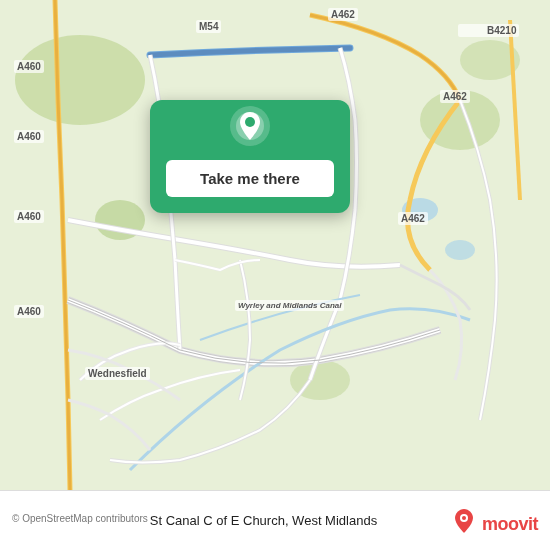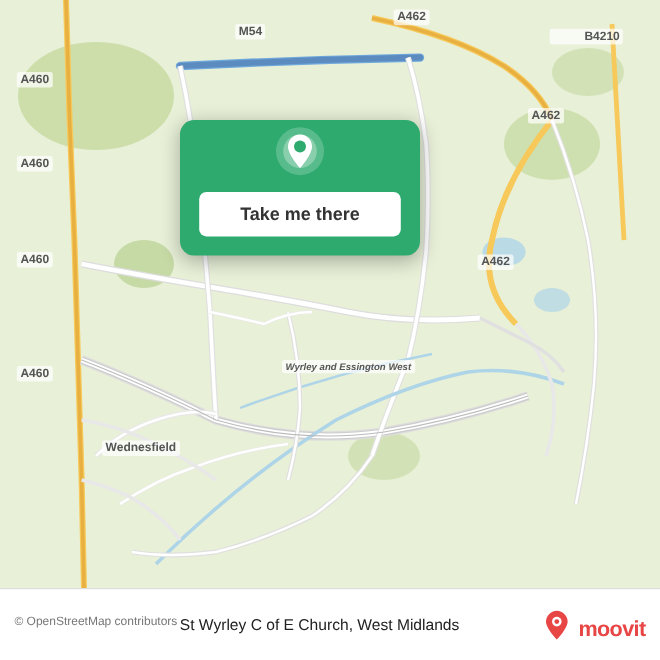--- a/index.html
+++ b/index.html
@@ -210,40 +210,40 @@
   <div class="road-label" style="top:60px; left:14px;">A460</div>
   <div class="road-label" style="top:130px; left:14px;">A460</div>
   <div class="road-label" style="top:210px; left:14px;">A460</div>
   <div class="road-label" style="top:305px; left:14px;">A460</div>
   <div class="road-label" style="top:8px; left:328px;">A462</div>
   <div class="road-label" style="top:90px; left:440px;">A462</div>
   <div class="road-label" style="top:212px; left:398px;">A462</div>
   <div class="road-label" style="top:20px; left:196px;text-align:right;">M54</div>
   <div class="road-label" style="top:24px; left:458px;padding-left:29px;">B4210</div>
   <div class="road-label" style="top:367px; left:85px;">Wednesfield</div>
-  <div class="road-label" style="top:300px; left:235px; font-size:8px; font-style:italic;">Wyrley and Essington West</div>
+  <div class="road-label" style="top:300px; left:235px; font-size:8px; font-style:italic;">Wyrley and Midlands Canal</div>
 
   <div class="location-card">
 
     <svg class="location-pin-icon" viewBox="0 0 44 44" xmlns="http://www.w3.org/2000/svg">
       <circle cx="22" cy="22" r="20" fill="rgba(255,255,255,0.2)"></circle>
       <circle cx="22" cy="22" r="14" fill="rgba(255,255,255,0.3)"></circle>
 
       <path d="M22 8 C16 8 12 13 12 18 C12 25 22 36 22 36 C22 36 32 25 32 18 C32 13 28 8 22 8Z" fill="white"></path>
       <circle cx="22" cy="18" r="5" fill="#2eaa6e"></circle>
     </svg>
 
     <button class="take-me-there-btn">Take me there</button>
   </div>
 </div>
 
 <div id="bottom-bar">
   <div class="bottom-left">
     <span class="attribution-text">© OpenStreetMap contributors</span>
-    <span class="location-name">St Wyrley C of E Church, West Midlands</span>
+    <span class="location-name">St Canal C of E Church, West Midlands</span>
   </div>
 
   <div class="moovit-logo">
     <svg class="moovit-icon" viewBox="0 0 28 28" xmlns="http://www.w3.org/2000/svg">
 
       <path d="M14 2 C9 2 5 6.5 5 11 C5 17 14 26 14 26 C14 26 23 17 23 11 C23 6.5 19 2 14 2Z" fill="#e84545"></path>
       <circle cx="14" cy="11" r="4" fill="white"></circle>
 
       <circle cx="14" cy="11" r="2" fill="#e84545"></circle>
     </svg>

